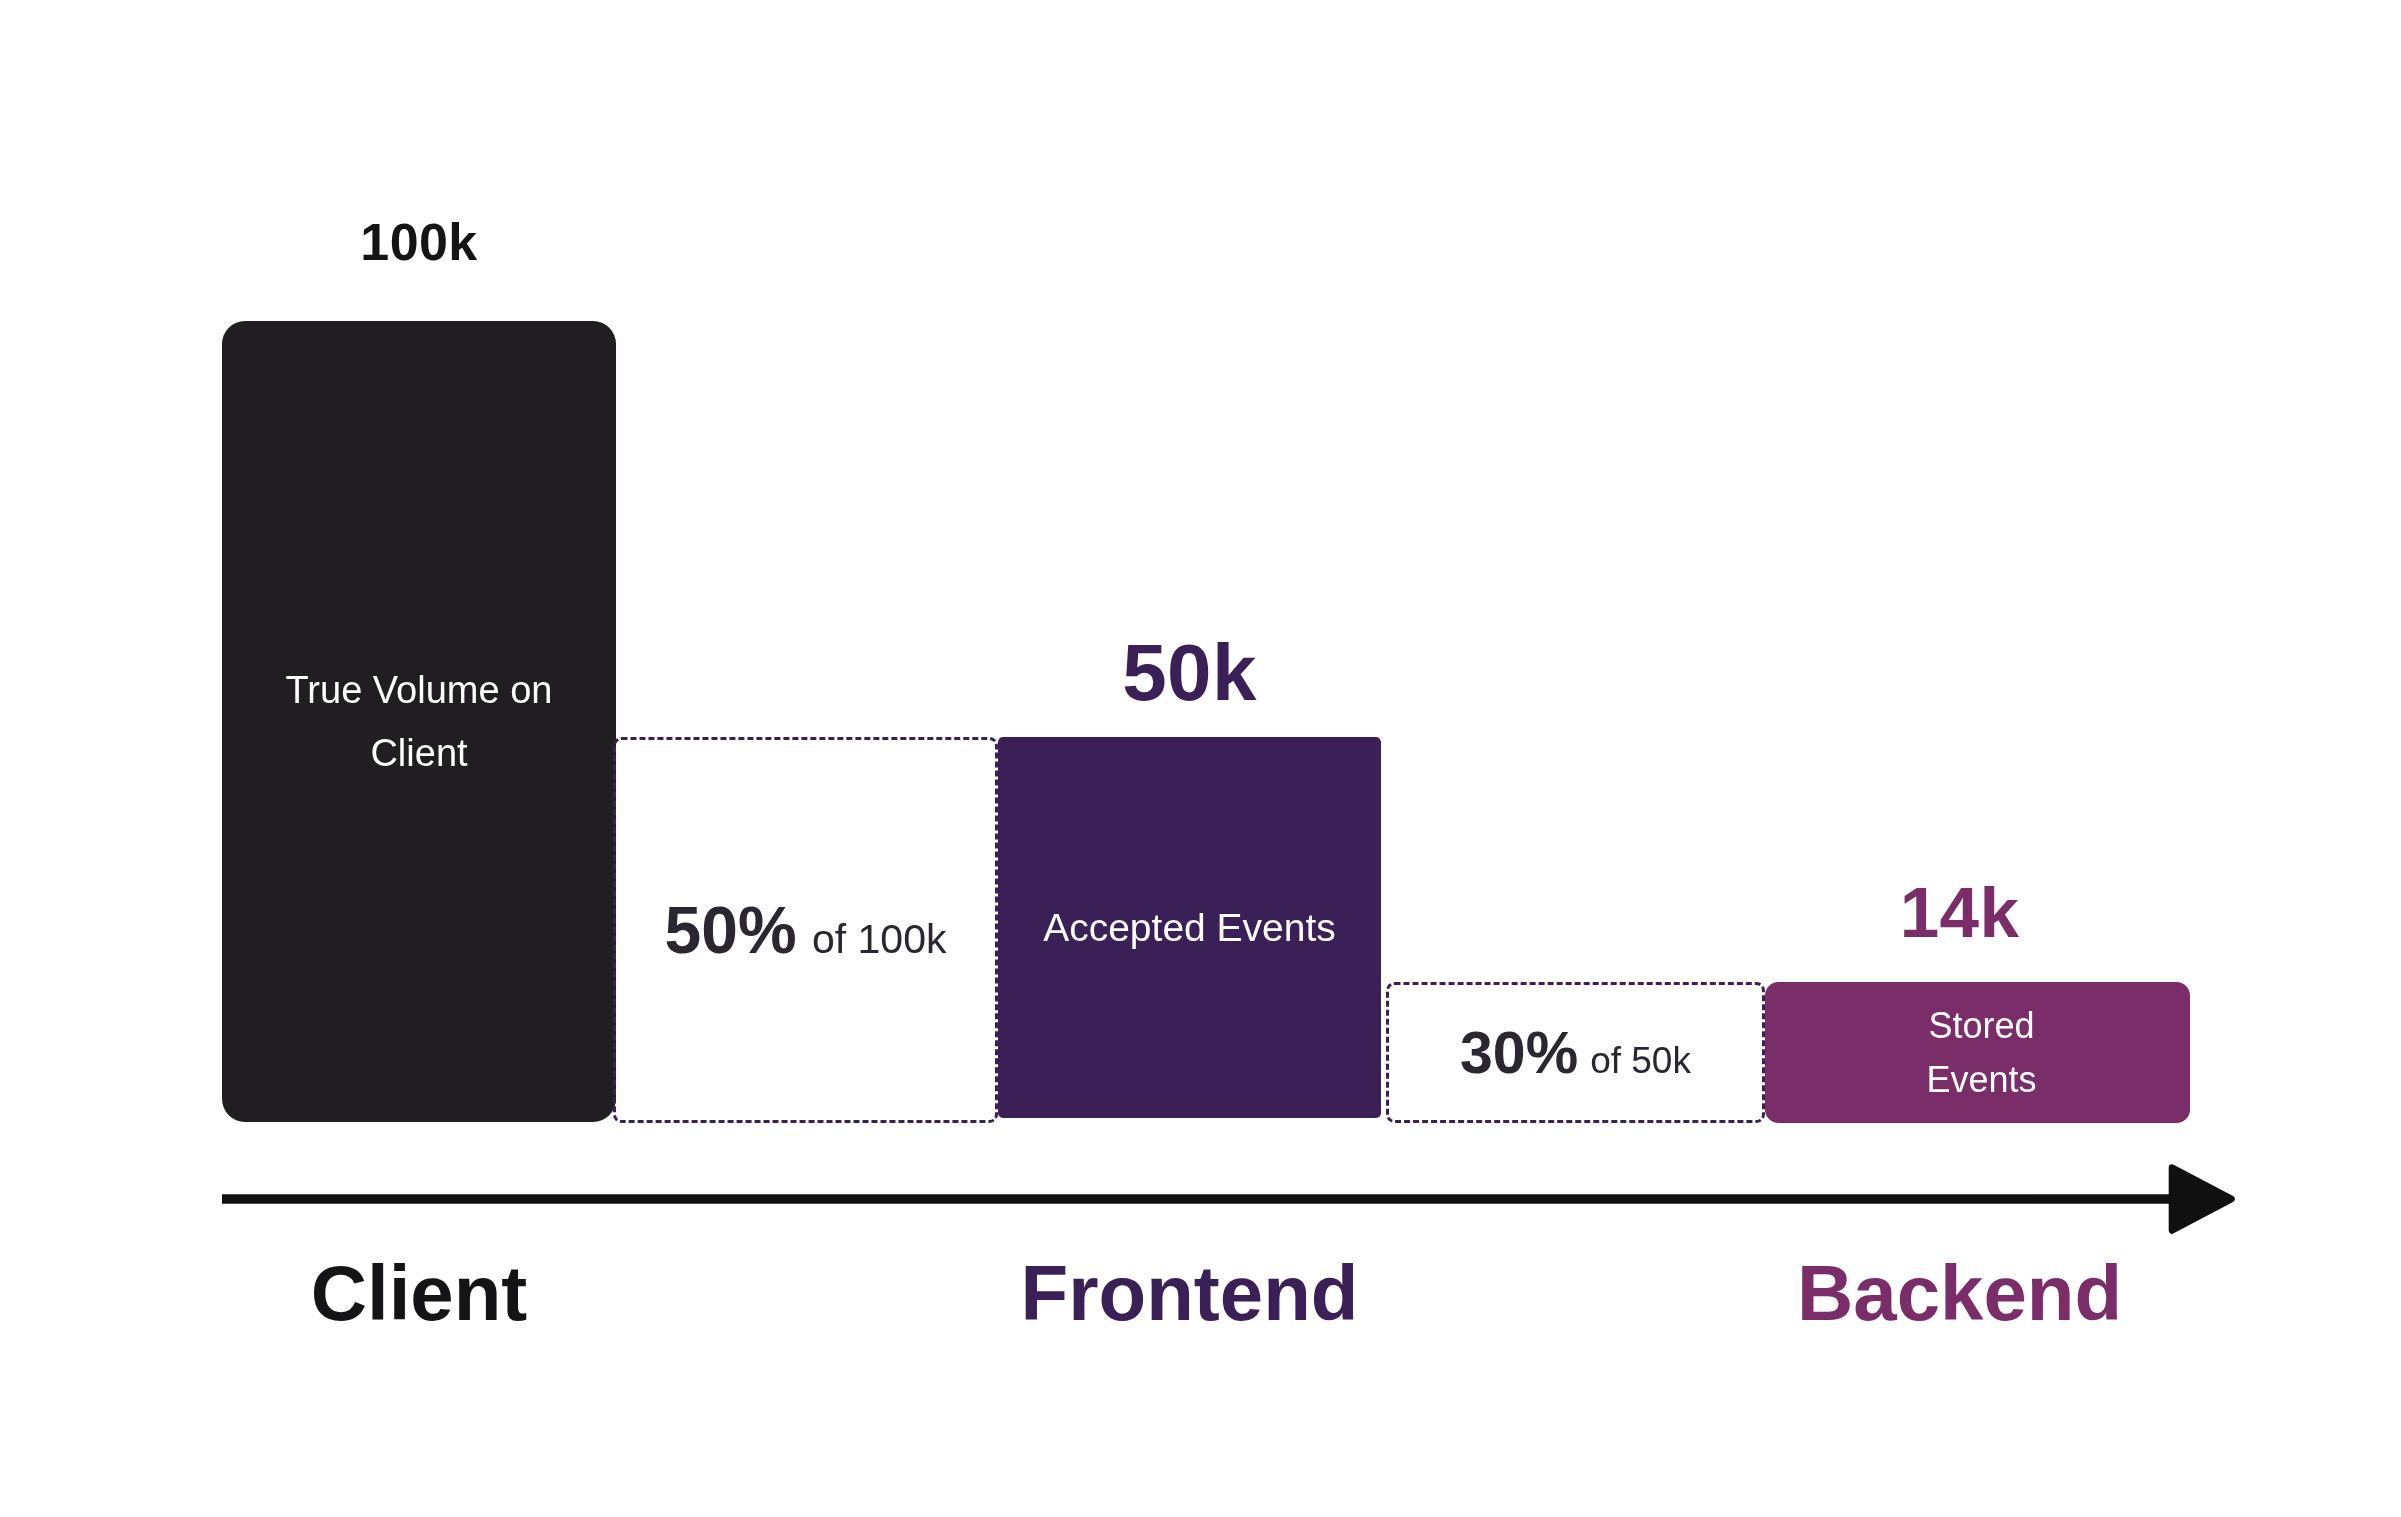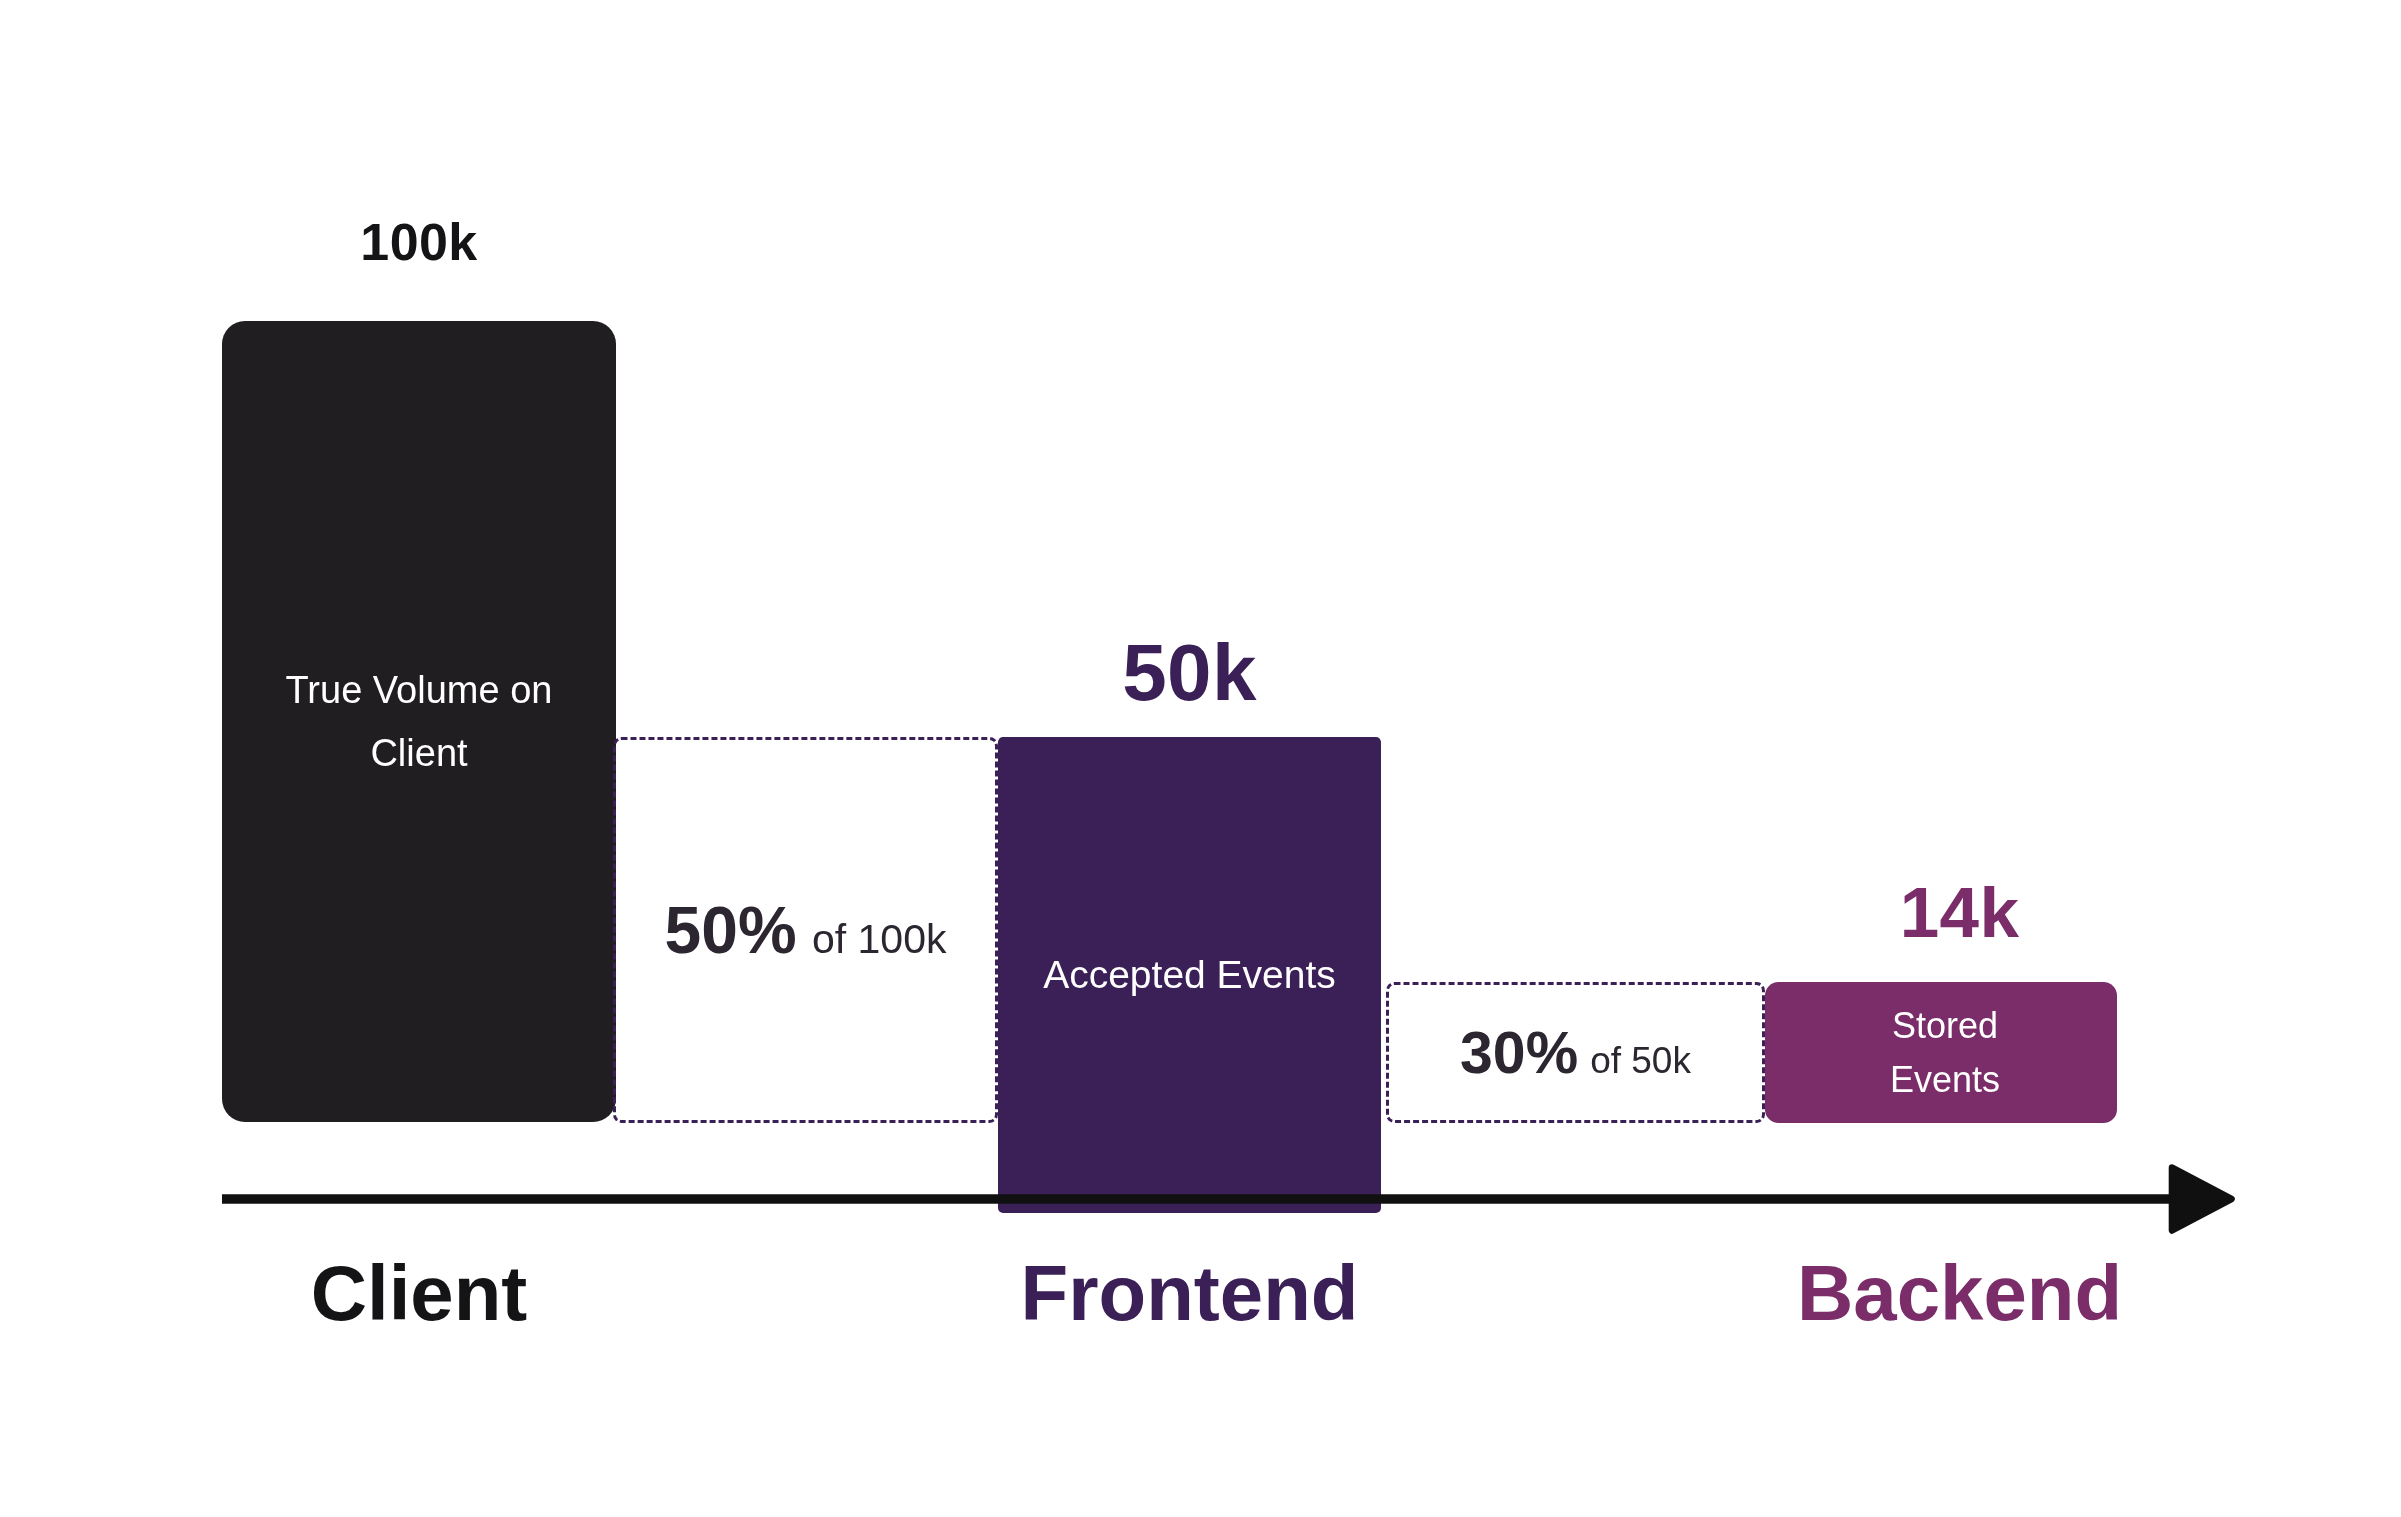--- a/index.html
+++ b/index.html
@@ -40,28 +40,28 @@
   }
   #bar-client {
     left: 222px; top: 321px; width: 394px; height: 801px;
     background: var(--client-bar, #201e21);
     border-radius: 23px;
     font-size: 38px; line-height: 1.65;
   }
   #bar-client .bar-text { max-width: 297px; }
 
   #bar-frontend {
-    left: 998px; top: 737px; width: 383px; height: 476px;
+    left: 998px; top: 737px; width: 383px; height: 381px;
     background: var(--frontend-bar, #3a2057);
     border-radius: 5.1px;
     font-size: 39px;
   }
 
   #bar-backend {
-    left: 1765px; top: 982px; width: 352px; height: 141px;
+    left: 1765px; top: 982px; width: 425px; height: 141px;
     background: var(--backend-bar, #7a2d69);
     border-radius: 13.6px;
     font-size: 36px; line-height: 1.5; padding-left: 8px;
   }
   #bar-backend .bar-text { max-width: 195px; }
 
   
   .dashed-box {
     position: absolute;
     border: 3.4px dashed var(--dashed-border, #3a2057);

